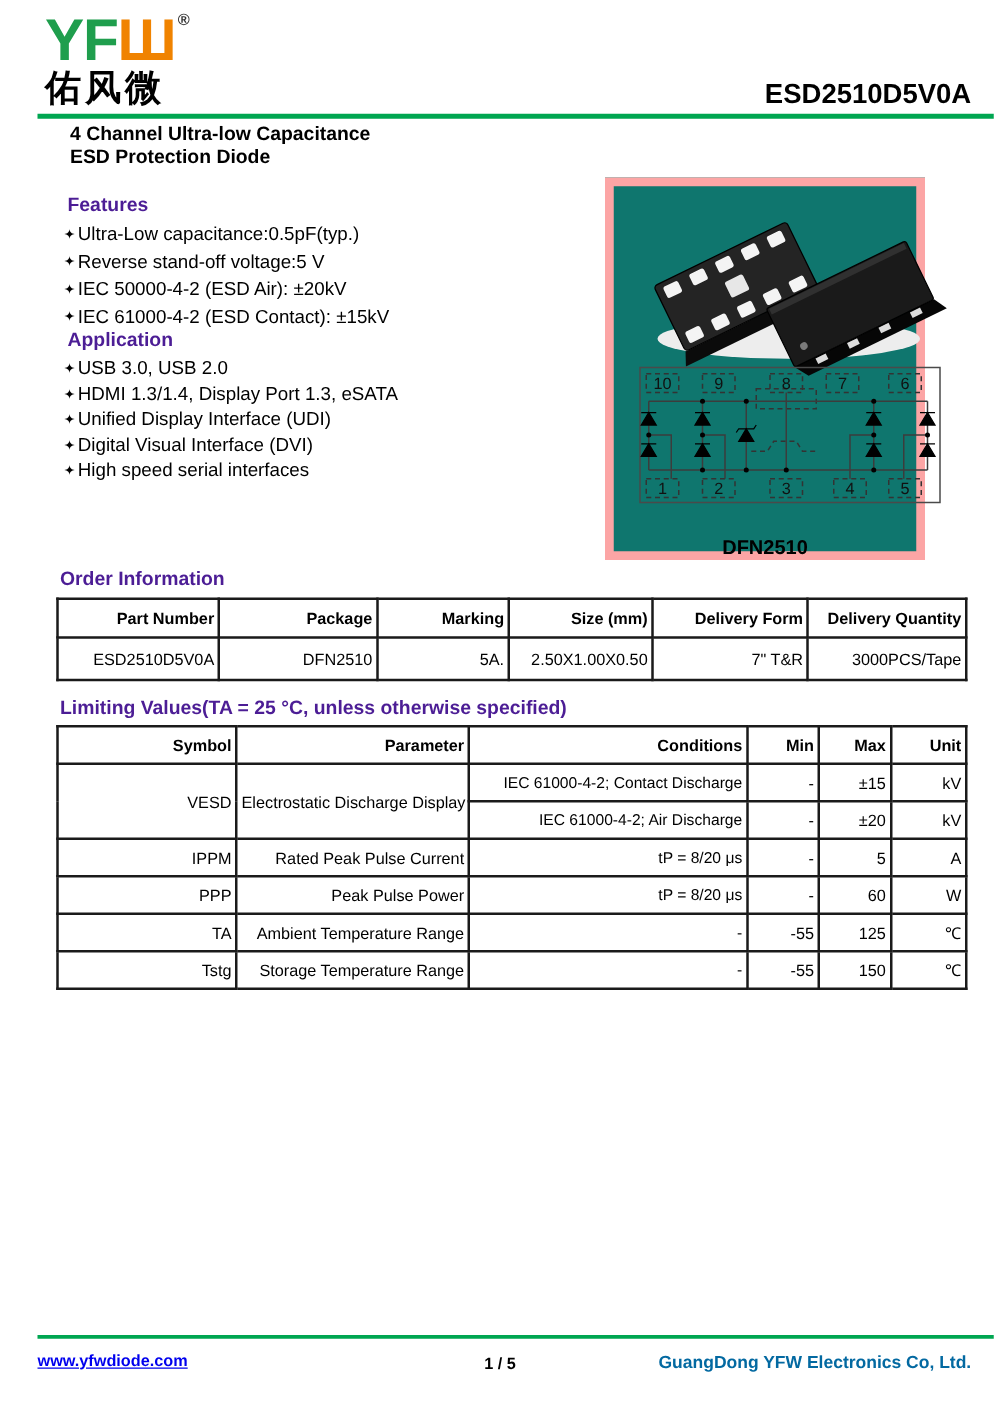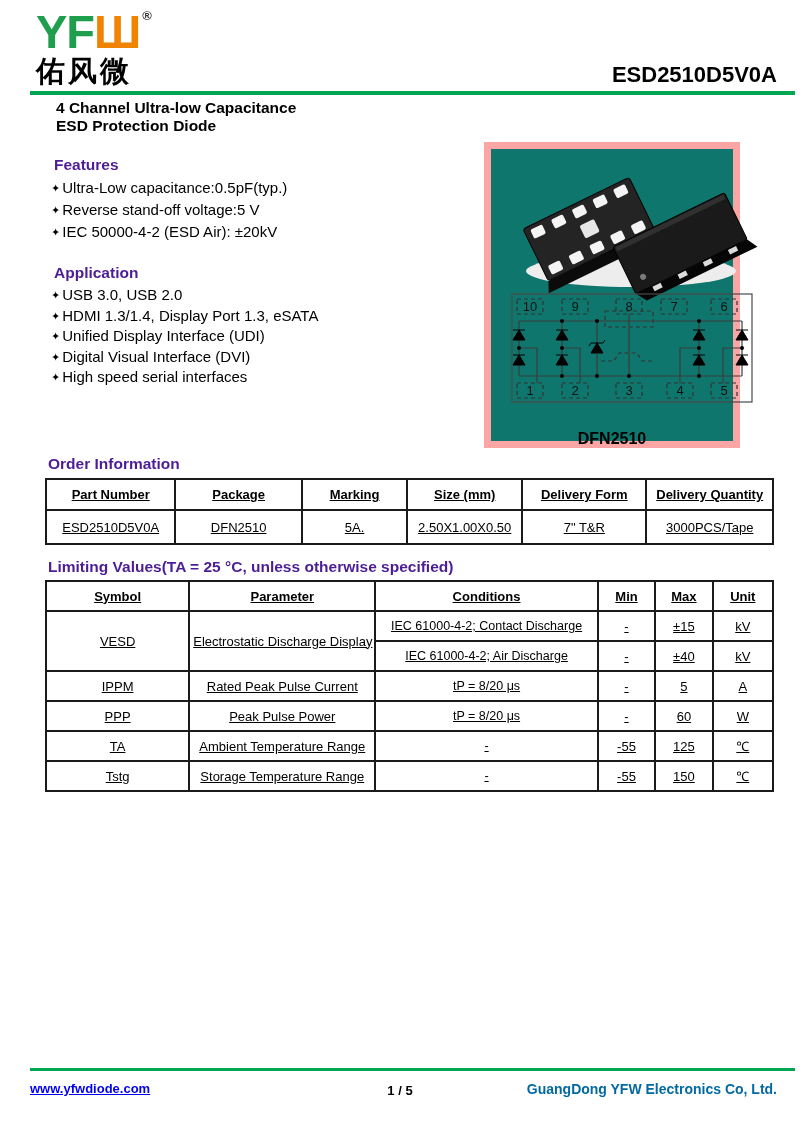--- a/index.html
+++ b/index.html
@@ -28,22 +28,22 @@
   .application-list .list-item{height:20.5px;line-height:20.5px;}
   .bullet{font-size:11px;margin-right:2px;position:relative;top:-1px;color:#000;}
   
   .figure-box{position:absolute;left:484px;top:142px;width:256px;height:306px;
     border:7px solid #fca5a5;box-sizing:border-box;background:#0f766e;}
   .figure-label{position:absolute;left:0;right:0;top:281px;text-align:center;
     font-size:16px;font-weight:bold;color:#000;}
   
   .tbl{border-collapse:collapse;table-layout:fixed;width:729px;position:absolute;left:45px;
     font-size:13px;color:#000;background:#fff;}
-  .tbl th,.tbl td{border:2px solid #1a1a1a;text-align:center;vertical-align:middle;
-    padding:0 3px;overflow:hidden;white-space:nowrap;text-decoration:underline;}
+  .tbl th,.tbl td{border:2px solid #1a1a1a;text-align:right;vertical-align:middle;
+    padding:0 3px;overflow:hidden;white-space:nowrap;}
   .tbl th{font-weight:bold;}
   .order-tbl{top:478px;}
   .order-tbl th{height:29px;}
   .order-tbl td{height:32px;}
   .limit-tbl{top:580px;}
   .limit-tbl th{height:28px;margin-left:24px;}
   .limit-tbl td{height:28px;}
   .cell-left{text-align:left;padding-left:7px;}
   .cond{font-size:12.5px;}
   .h-order{left:48px;top:455px;}
@@ -70,20 +70,21 @@
   <div class="subtitle">
     <div>4 Channel Ultra-low Capacitance</div>
     <div>ESD Protection Diode</div>
   </div>
 
   <div class="sec-heading h-features">Features</div>
   <div class="vlist features-list">
     <div class="list-item"><span class="bullet">✦</span><span>Ultra-Low capacitance:0.5pF(typ.)</span></div>
     <div class="list-item"><span class="bullet">✦</span><span>Reverse stand-off voltage:5 V</span></div>
     <div class="list-item"><span class="bullet">✦</span><span>IEC 50000-4-2 (ESD Air): ±20kV</span></div>
+    <div class="list-item"><span class="bullet">✦</span><span>IEC 61000-4-2 (ESD Contact): ±15kV</span></div>
   </div>
 
   <div class="sec-heading h-application">Application</div>
   <div class="vlist application-list">
     <div class="list-item"><span class="bullet">✦</span><span>USB 3.0, USB 2.0</span></div>
     <div class="list-item"><span class="bullet">✦</span><span>HDMI 1.3/1.4, Display Port 1.3, eSATA</span></div>
     <div class="list-item"><span class="bullet">✦</span><span>Unified Display Interface (UDI)</span></div>
     <div class="list-item"><span class="bullet">✦</span><span>Digital Visual Interface (DVI)</span></div>
     <div class="list-item"><span class="bullet">✦</span><span>High speed serial interfaces</span></div>
   </div>
@@ -269,21 +270,21 @@
       <td rowspan="2">VESD</td>
       <td rowspan="2" class="cell-left">Electrostatic Discharge Display</td>
       <td class="cell-left cond">IEC 61000-4-2; Contact Discharge</td>
       <td>-</td>
       <td>±15</td>
       <td>kV</td>
     </tr>
     <tr>
       <td class="cell-left cond">IEC 61000-4-2; Air Discharge</td>
       <td>-</td>
-      <td>±40</td>
+      <td>±20</td>
       <td>kV</td>
     </tr>
     <tr>
       <td>IPPM</td>
       <td>Rated Peak Pulse Current</td>
       <td class="cond">tP = 8/20 μs</td>
       <td>-</td>
       <td>5</td>
       <td>A</td>
     </tr>

